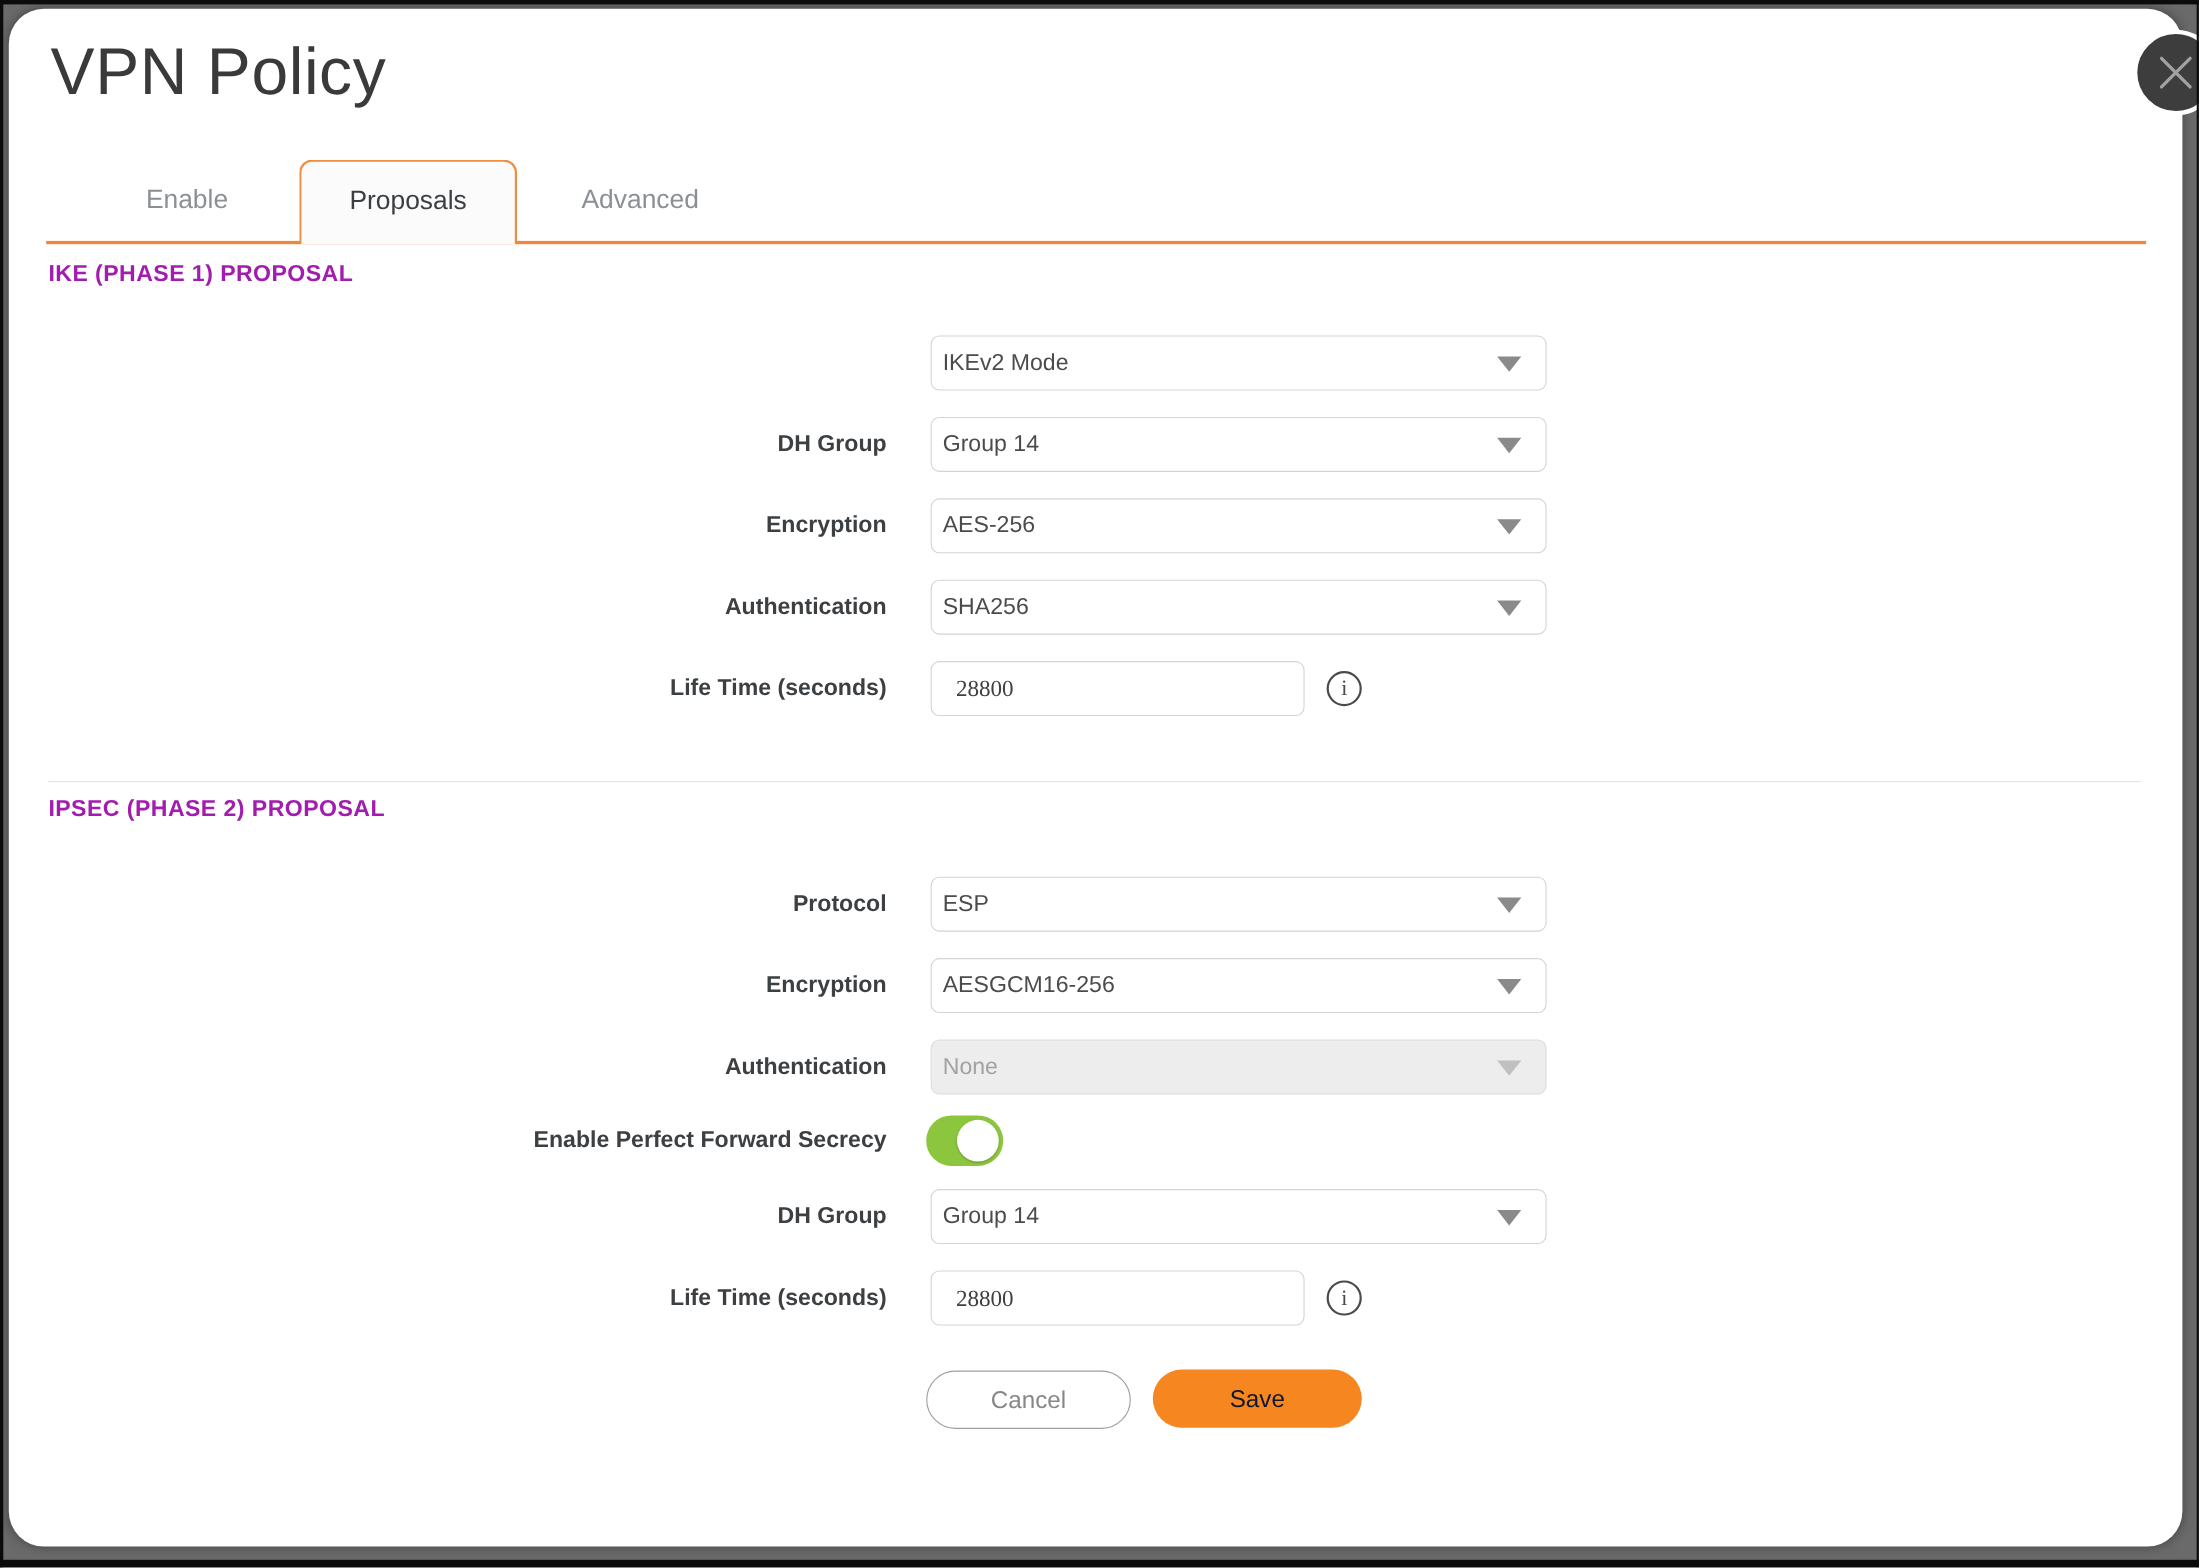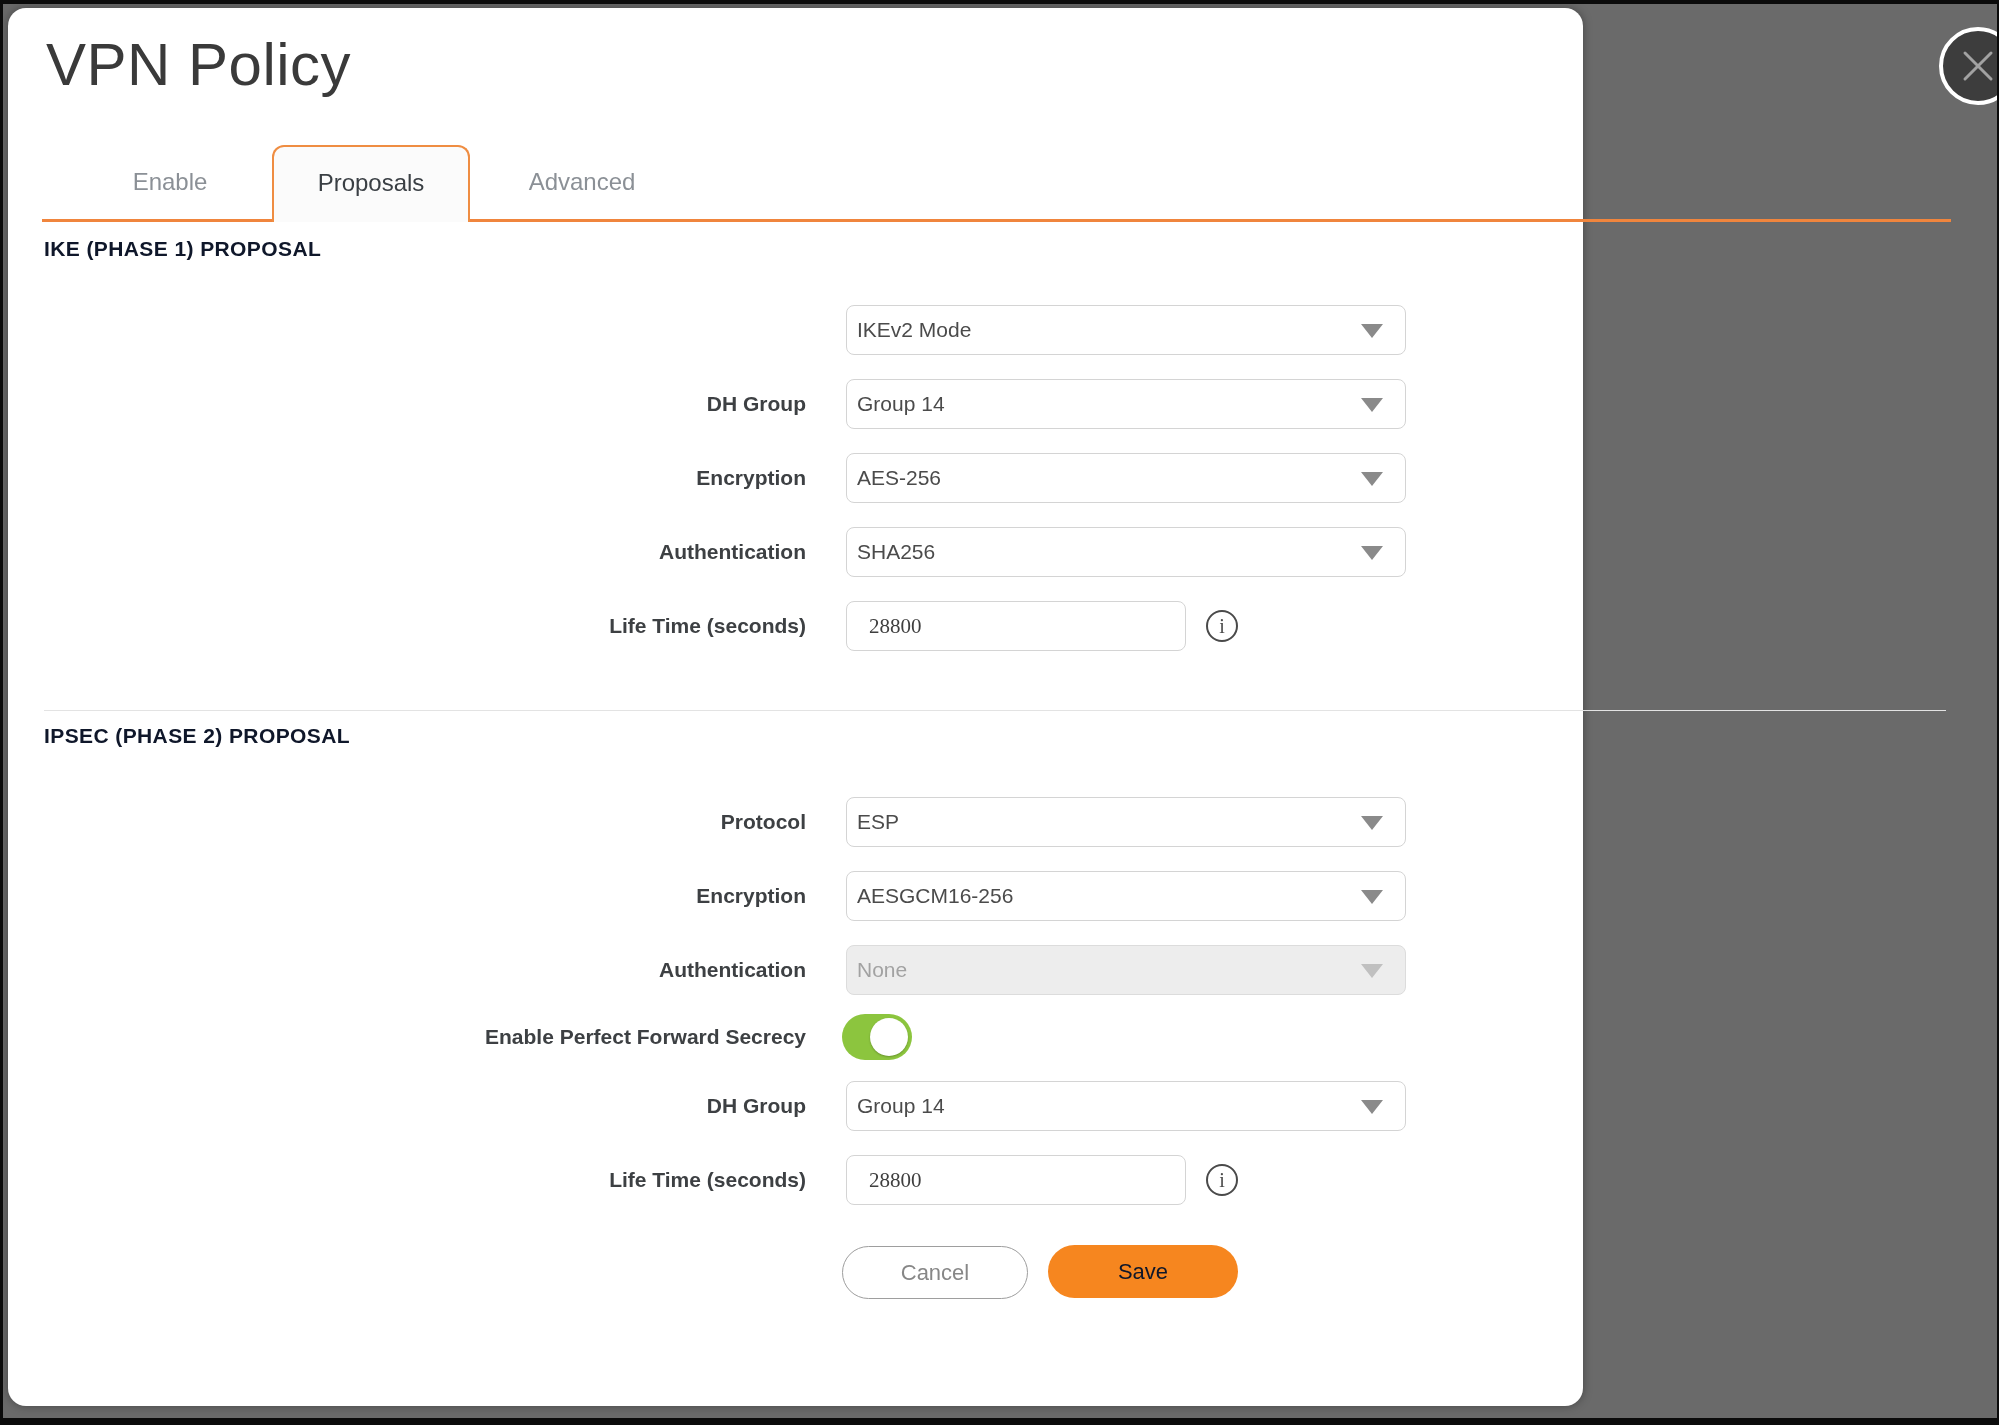--- a/index.html
+++ b/index.html
@@ -11,22 +11,22 @@
     font-family:"Liberation Sans","DejaVu Sans",sans-serif;
   }
   
   .frame-edge{position:absolute;background:#0b0b0b;z-index:60;pointer-events:none;}
   .edge-top{left:0;top:0;width:100%;height:4px;}
   .edge-bottom{left:0;bottom:0;width:100%;height:7px;}
   .edge-left{left:0;top:0;width:3px;height:100%;}
   .edge-right{right:0;top:0;width:2px;height:100%;}
 
   .dialog{
-    position:absolute;left:8px;top:8px;width:1575px;height:1398px;
-    background:#ffffff;border-radius:18px;
+    position:absolute;left:8px;top:8px;width:1976px;height:1398px;
+    background:#ffffff;border-radius:32px;
     box-shadow:0 0 10px rgba(0,0,0,.35);
     z-index:5;
   }
   .dialog-title{
     position:absolute;left:38px;top:22px;
     font-size:60px;line-height:1.15;font-weight:400;color:#3a3a3a;letter-spacing:.5px;
   }
   
   .close-btn{
     position:absolute;left:1939px;top:27px;width:70px;height:70px;
@@ -48,21 +48,21 @@
   .tab-advanced{left:440px;width:200px;}
   .tab-active{
     left:230px;width:198px;height:77px;line-height:72px;
     background:#fbfbfb;border:2px solid #ef8d42;border-bottom:none;
     border-radius:12px 12px 0 0;box-sizing:border-box;
     color:#3a3f44;font-weight:500;z-index:2;
   }
 
   .section-heading{
     position:absolute;left:36px;
-    font-size:21px;font-weight:700;color:#0f172a;letter-spacing:.4px;
+    font-size:21px;font-weight:700;color:#a21caf;letter-spacing:.4px;
   }
   .divider{
     position:absolute;left:36px;width:1902px;height:1px;background:#e3e3e3;
   }
 
   
   .row{position:absolute;left:0;width:100%;height:50px;}
   .flabel{
     position:absolute;left:228px;width:570px;text-align:right;
     font-size:21px;font-weight:700;color:#3d4043;line-height:50px;

